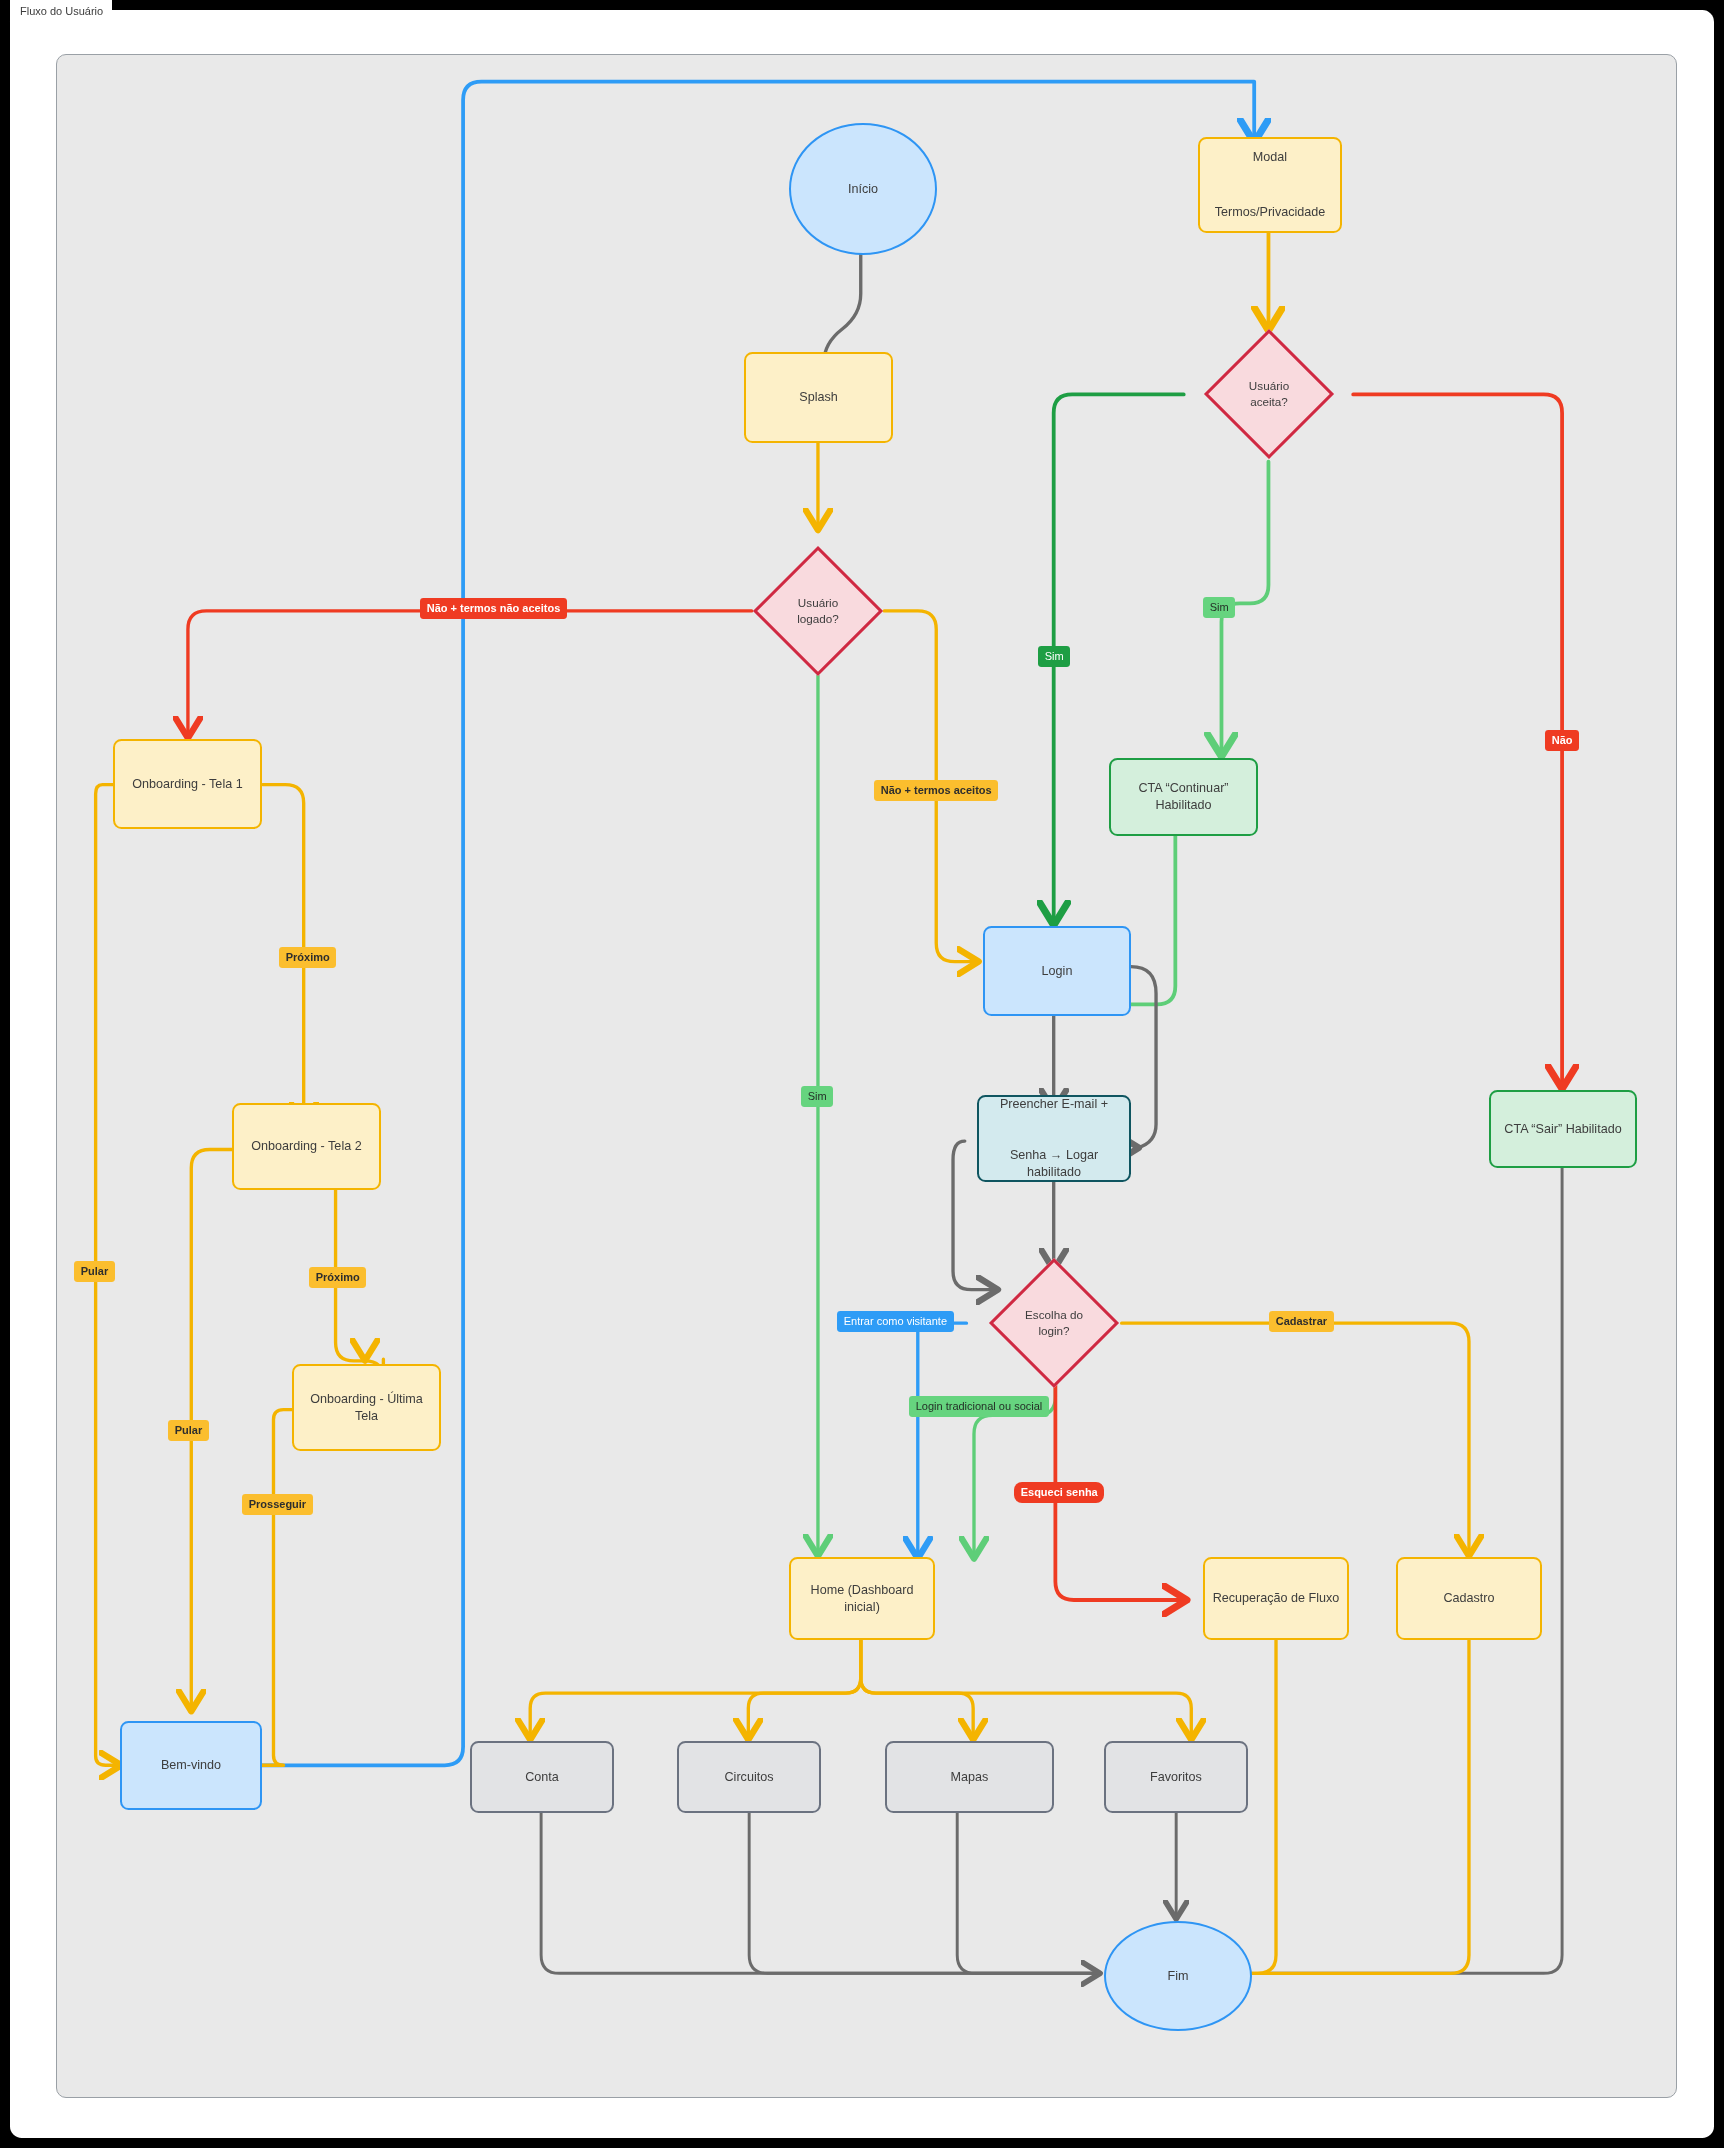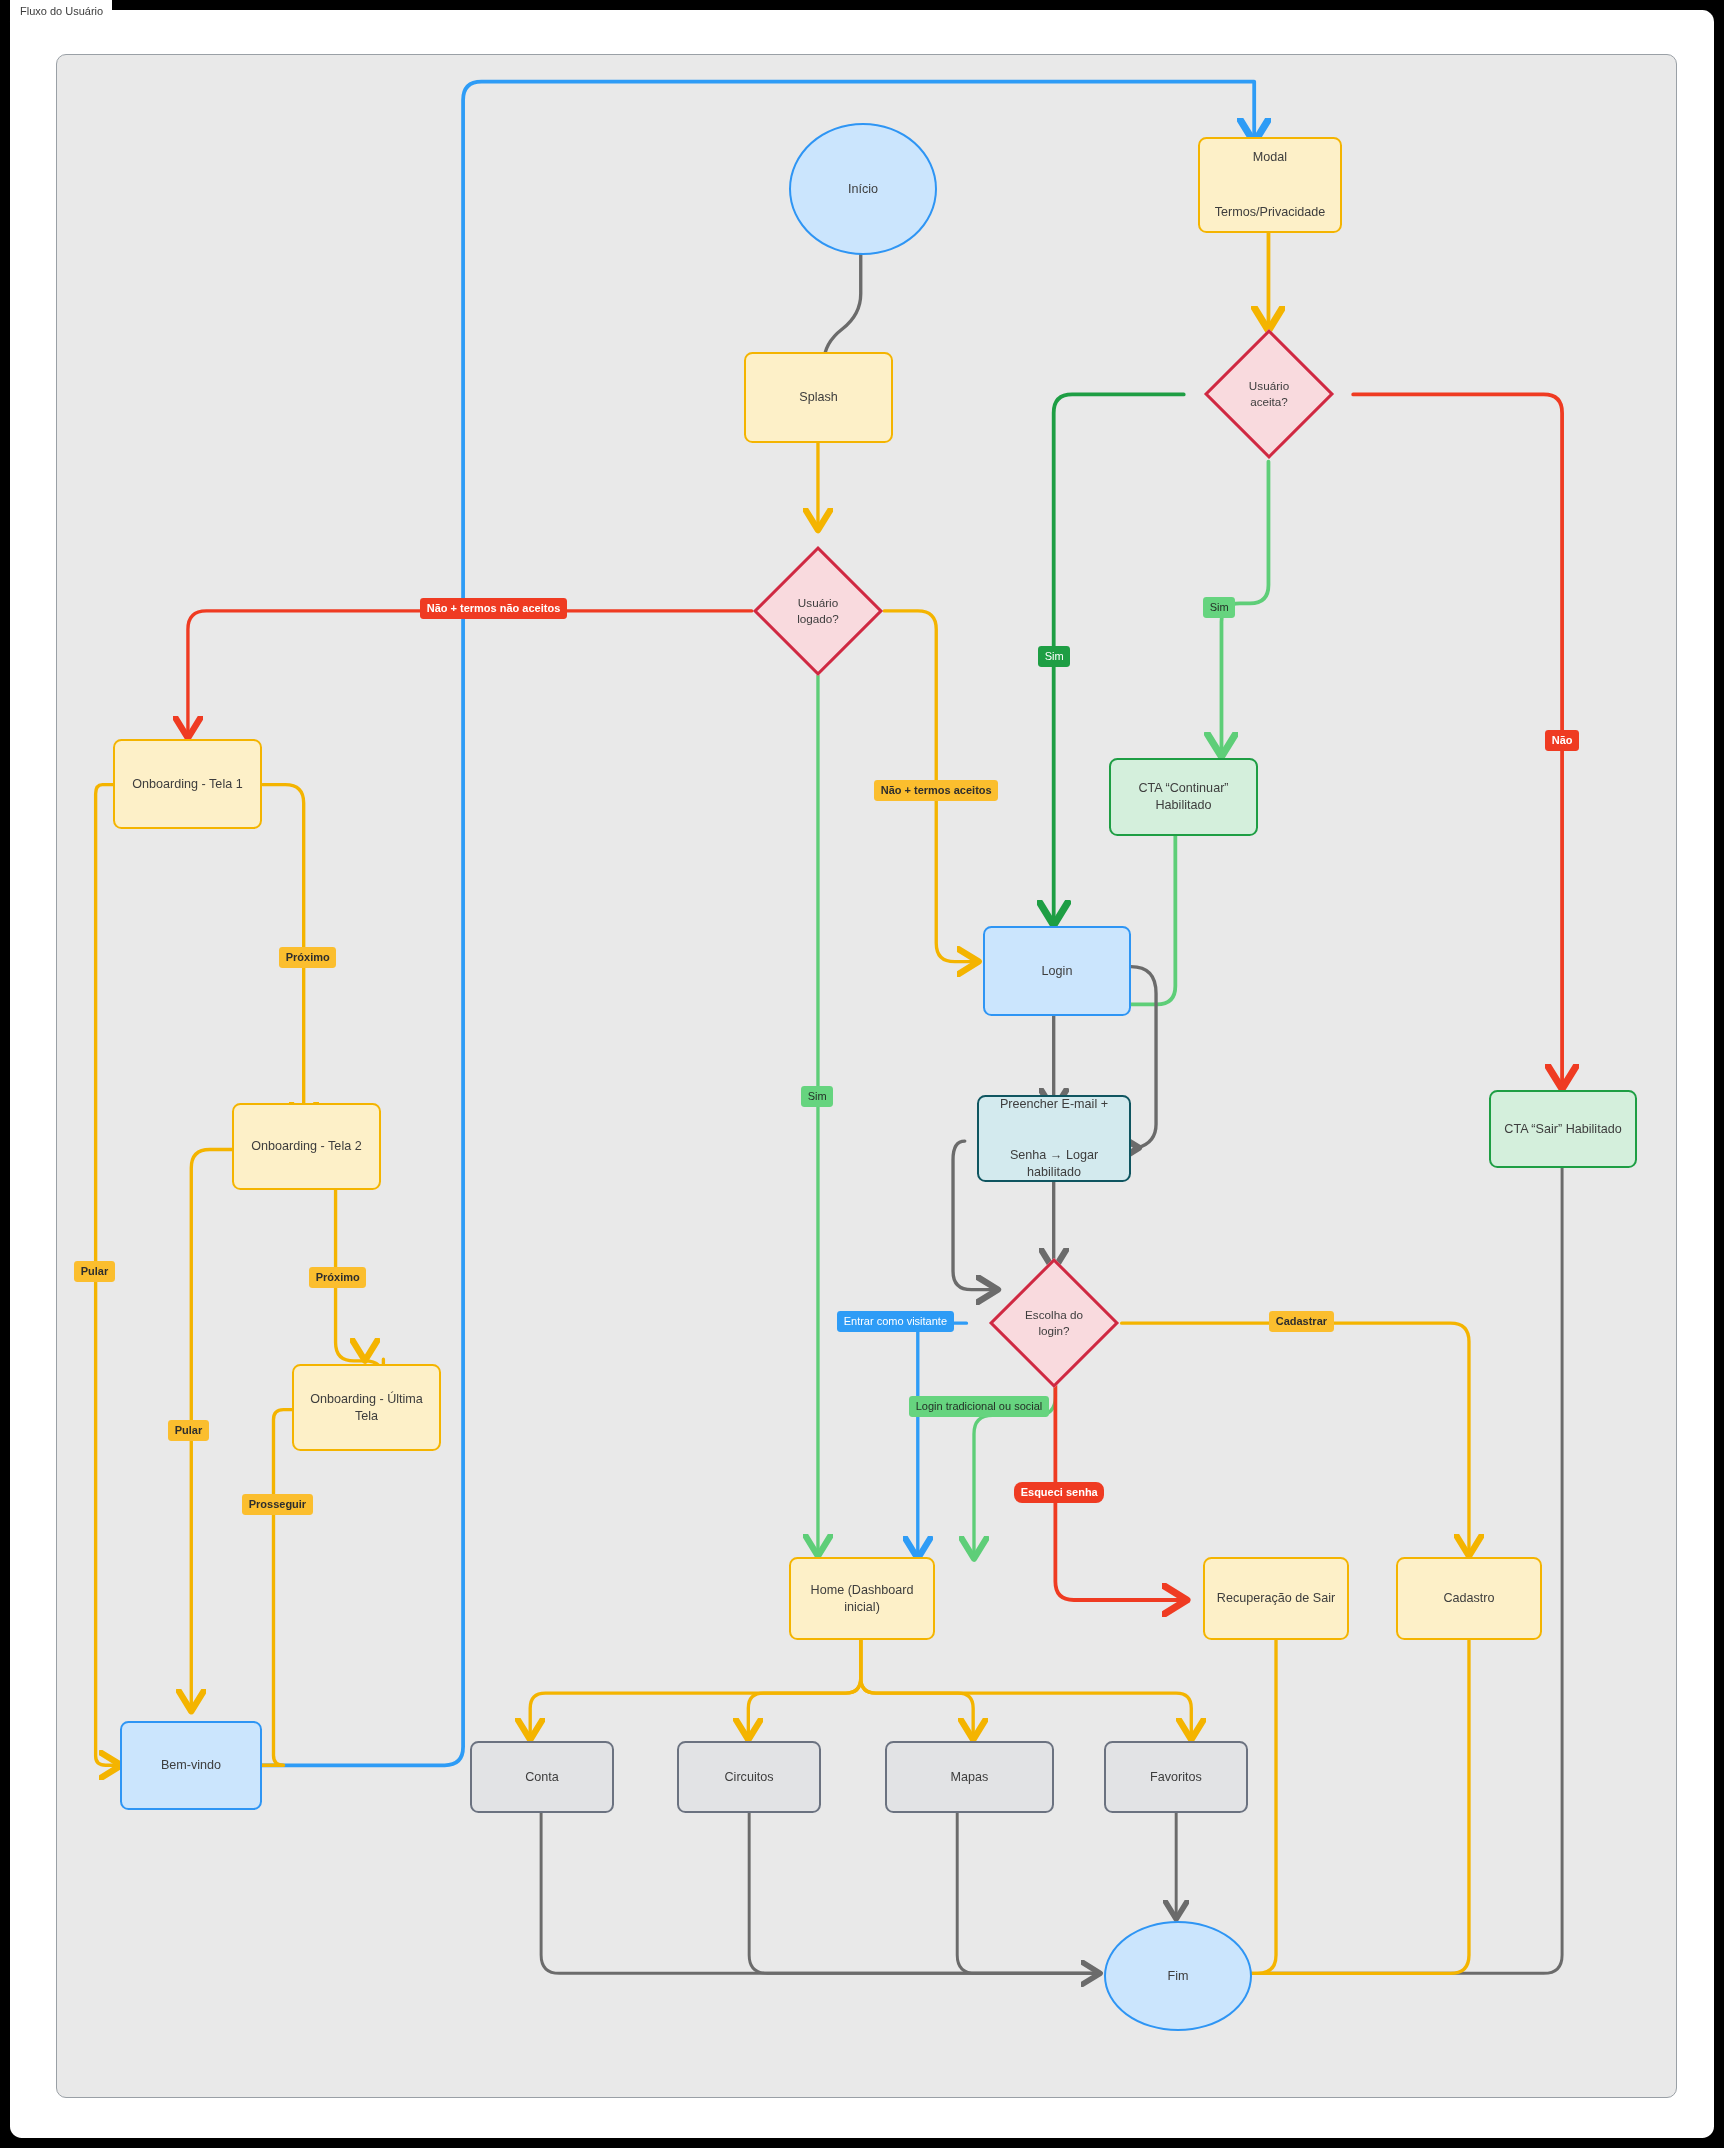--- a/index.html
+++ b/index.html
@@ -235,21 +235,21 @@
       <span>Escolha do</span>
       <span>login?</span>
     </div>
   </div>
 
   <div class="node rect n-yellow" style="left:789px;top:1557px;width:146px;height:83px;">
     <span>Home (Dashboard inicial)</span>
   </div>
 
   <div class="node rect n-yellow" style="left:1203px;top:1557px;width:146px;height:83px;">
-    <span>Recuperação de Sair</span>
+    <span>Recuperação de Fluxo</span>
   </div>
 
   <div class="node rect n-yellow" style="left:1396px;top:1557px;width:146px;height:83px;">
     <span>Cadastro</span>
   </div>
 
   <div class="node rect n-grey" style="left:470px;top:1741px;width:144px;height:72px;">
     <span>Conta</span>
   </div>
 

